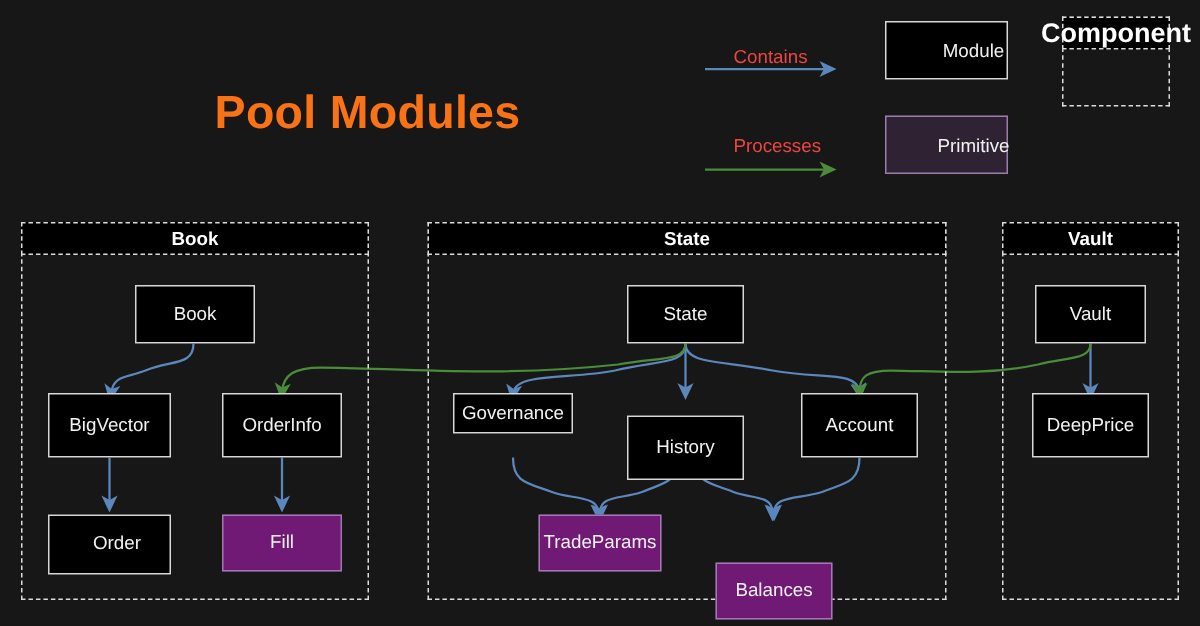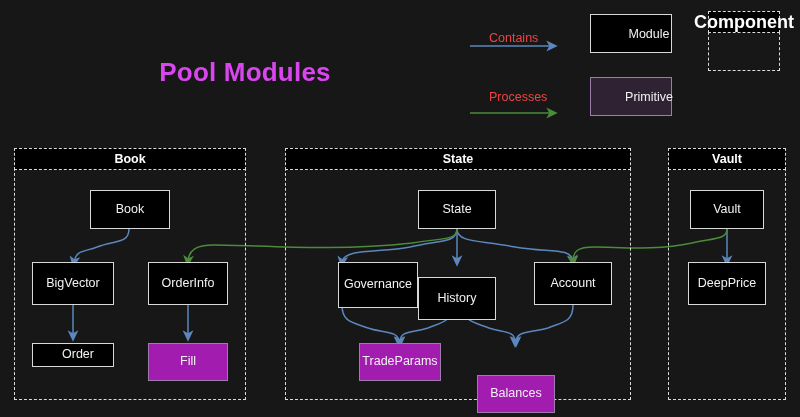--- a/index.html
+++ b/index.html
@@ -24,43 +24,43 @@
     pointer-events: none;
   }
 
   
   #diagram-title {
     position: absolute;
     left: 0;
     top: 57px;
     width: 490px;
     text-align: center;
-    color: #d946ef;
-    font-size: 26px;
+    color: #f97316;
+    font-size: 31px;
     font-weight: bold;
     letter-spacing: 0.2px;
   }
 
   
   .node {
     position: absolute;
     box-sizing: border-box;
     display: flex;
     align-items: center;
     justify-content: center;
     color: #f2f2f2;
     font-size: 12.5px;
     line-height: 1.1;
     text-align: center;
     border: 1.4px solid #d8d8d8;
     background: #000000;
     white-space: nowrap;
   }
   .node.primitive {
-    background: #a21caf;
+    background: #701a75;
     border: 1.4px solid #9c7cab;
   }
 
   
   .component {
     position: absolute;
     box-sizing: border-box;
     border: 1.8px dashed #dcdcdc;
     background: transparent;
   }
@@ -180,28 +180,28 @@
 
   <div class="legend-component" style="left:708px; top:11px; width:72px; height:60px;"></div>
   <div class="legend-component-header" style="left:708px; top:11px; width:72px; height:22px;">Component</div>
 
   <div class="component" style="left:14px; top:148px; width:232px; height:252px;"></div>
   <div class="component-header" style="left:14px; top:148px; width:232px; height:22px;">Book</div>
 
   <div class="node" style="left:90px; top:190px; width:80px; height:39px;">Book</div>
   <div class="node" style="left:32px; top:262px; width:82px; height:43px;">BigVector</div>
   <div class="node" style="left:148px; top:262px; width:80px; height:43px;">OrderInfo</div>
-  <div class="node" style="left:32px; top:343px; width:82px; height:24px;padding-left:10px;">Order</div>
+  <div class="node" style="left:32px; top:343px; width:82px; height:40px;padding-left:10px;">Order</div>
   <div class="node primitive" style="left:148px; top:343px; width:80px; height:38px;">Fill</div>
 
   <div class="component" style="left:285px; top:148px; width:346px; height:252px;"></div>
   <div class="component-header" style="left:285px; top:148px; width:346px; height:22px;">State</div>
 
   <div class="node" style="left:418px; top:190px; width:78px; height:39px;">State</div>
-  <div class="node" style="left:302px; top:262px; width:80px; height:46px;margin-left:36px;">Governance</div>
+  <div class="node" style="left:302px; top:262px; width:80px; height:27px;">Governance</div>
   <div class="node" style="left:418px; top:262px; width:78px; height:43px;margin-top:15px;">History</div>
   <div class="node" style="left:534px; top:262px; width:78px; height:43px;">Account</div>
   <div class="node primitive" style="left:359px; top:343px; width:82px; height:38px;">TradeParams</div>
   <div class="node primitive" style="left:477px; top:343px; width:78px; height:38px;margin-top:32px;">Balances</div>
 
   <div class="component" style="left:668px; top:148px; width:118px; height:252px;"></div>
   <div class="component-header" style="left:668px; top:148px; width:118px; height:22px;">Vault</div>
 
   <div class="node" style="left:690px; top:190px; width:74px; height:39px;">Vault</div>
   <div class="node" style="left:688px; top:262px; width:78px; height:43px;">DeepPrice</div>

